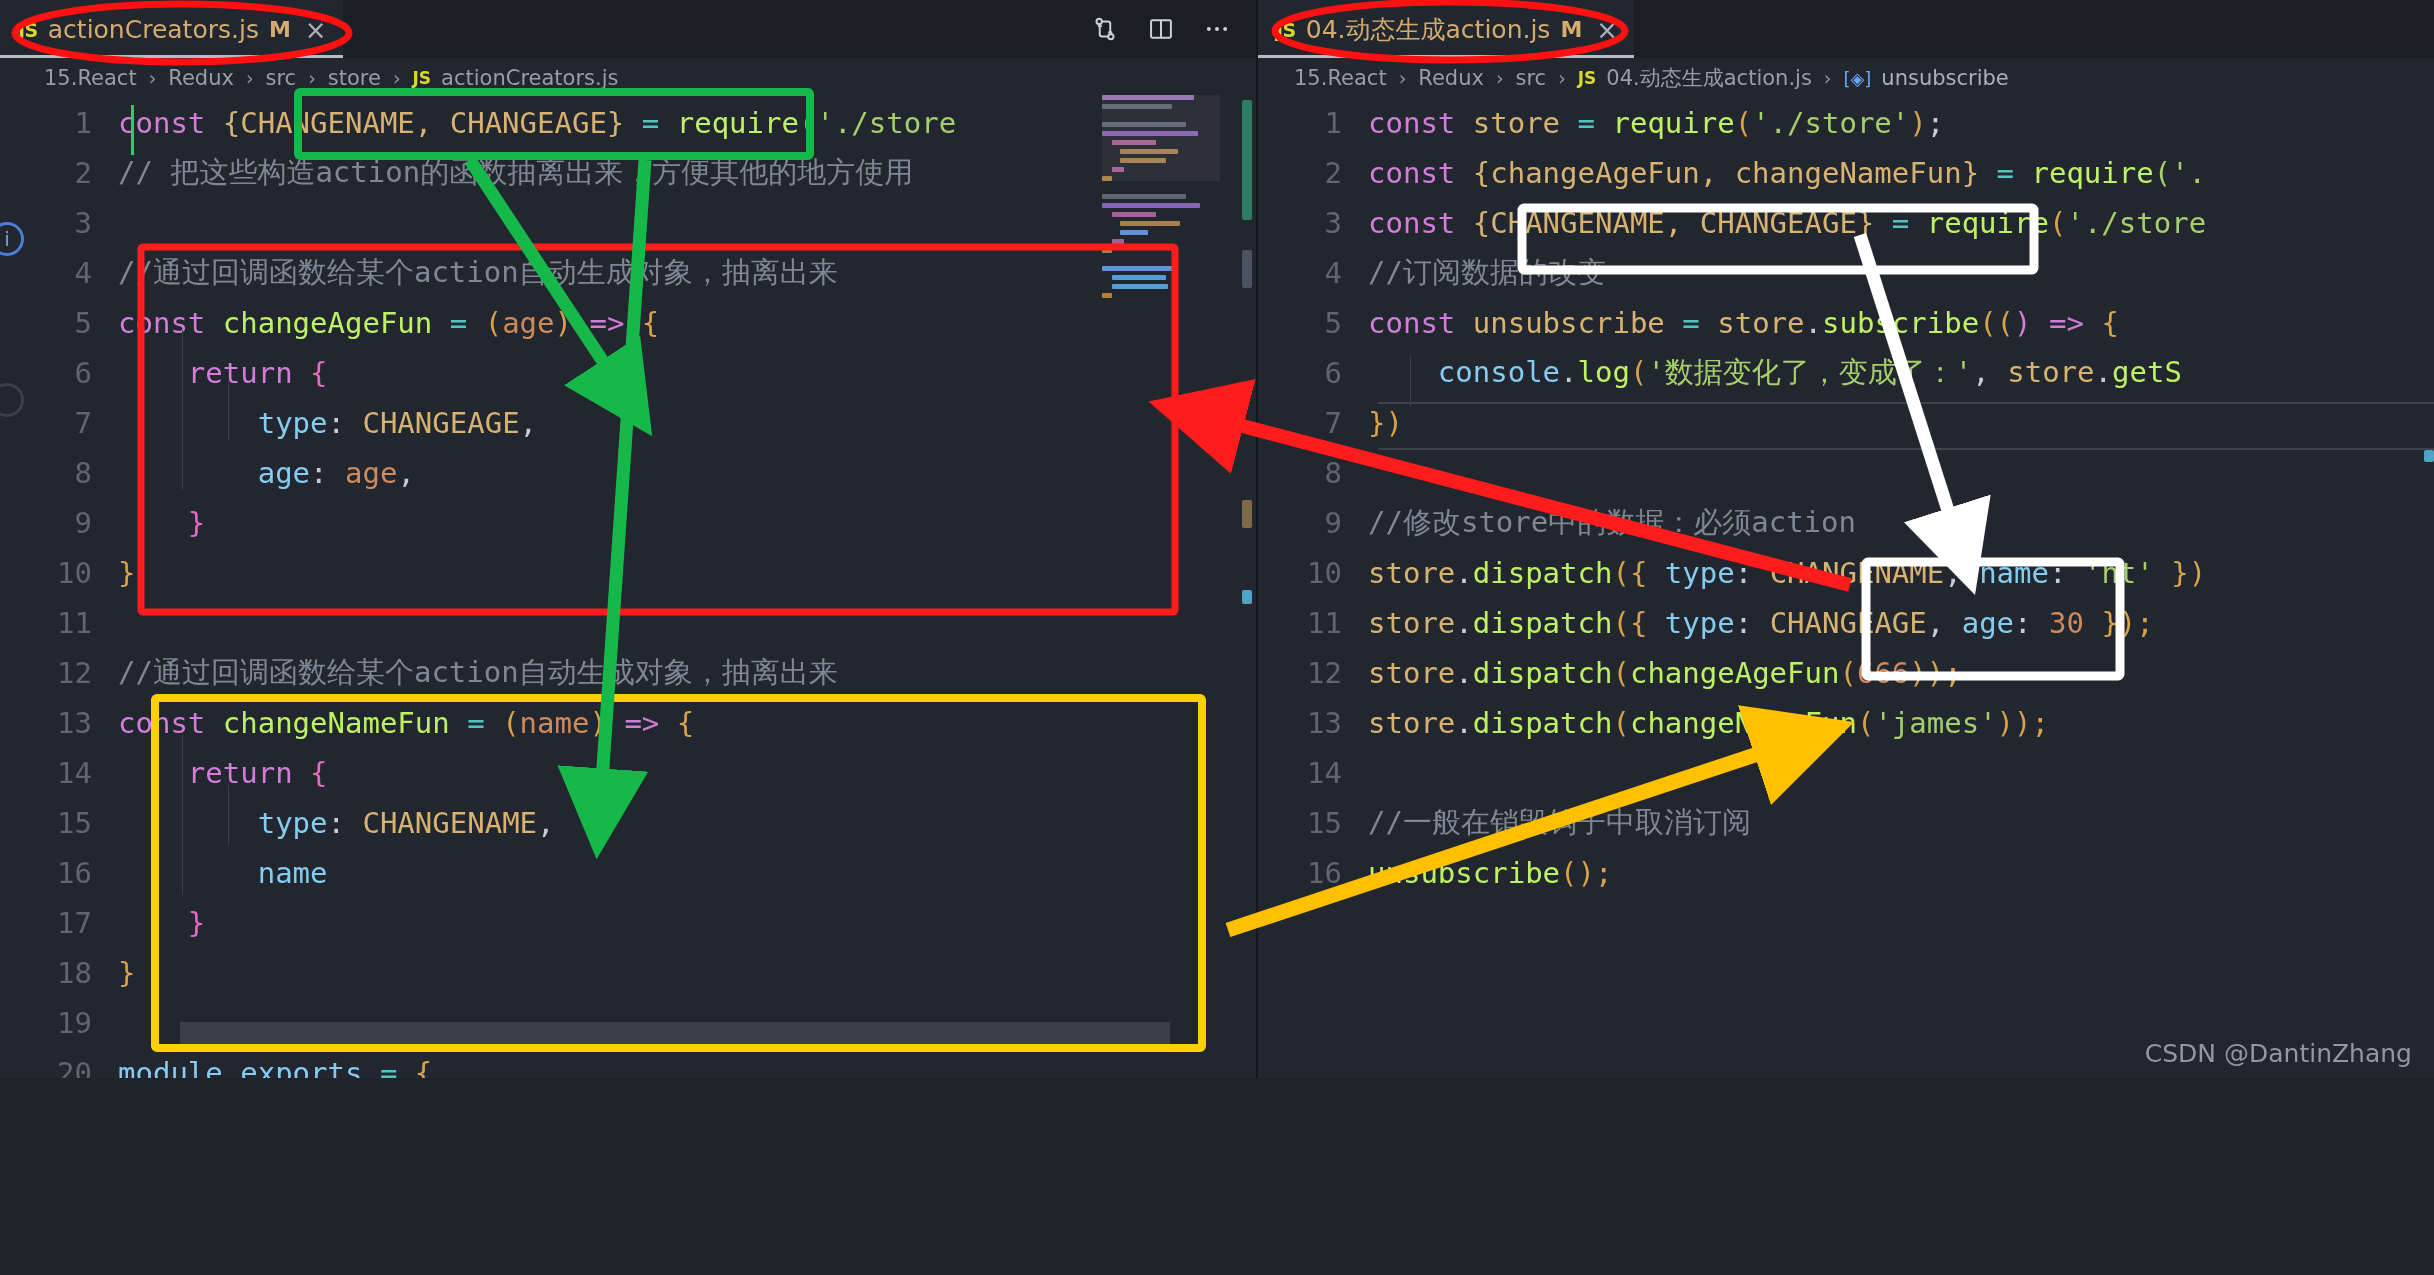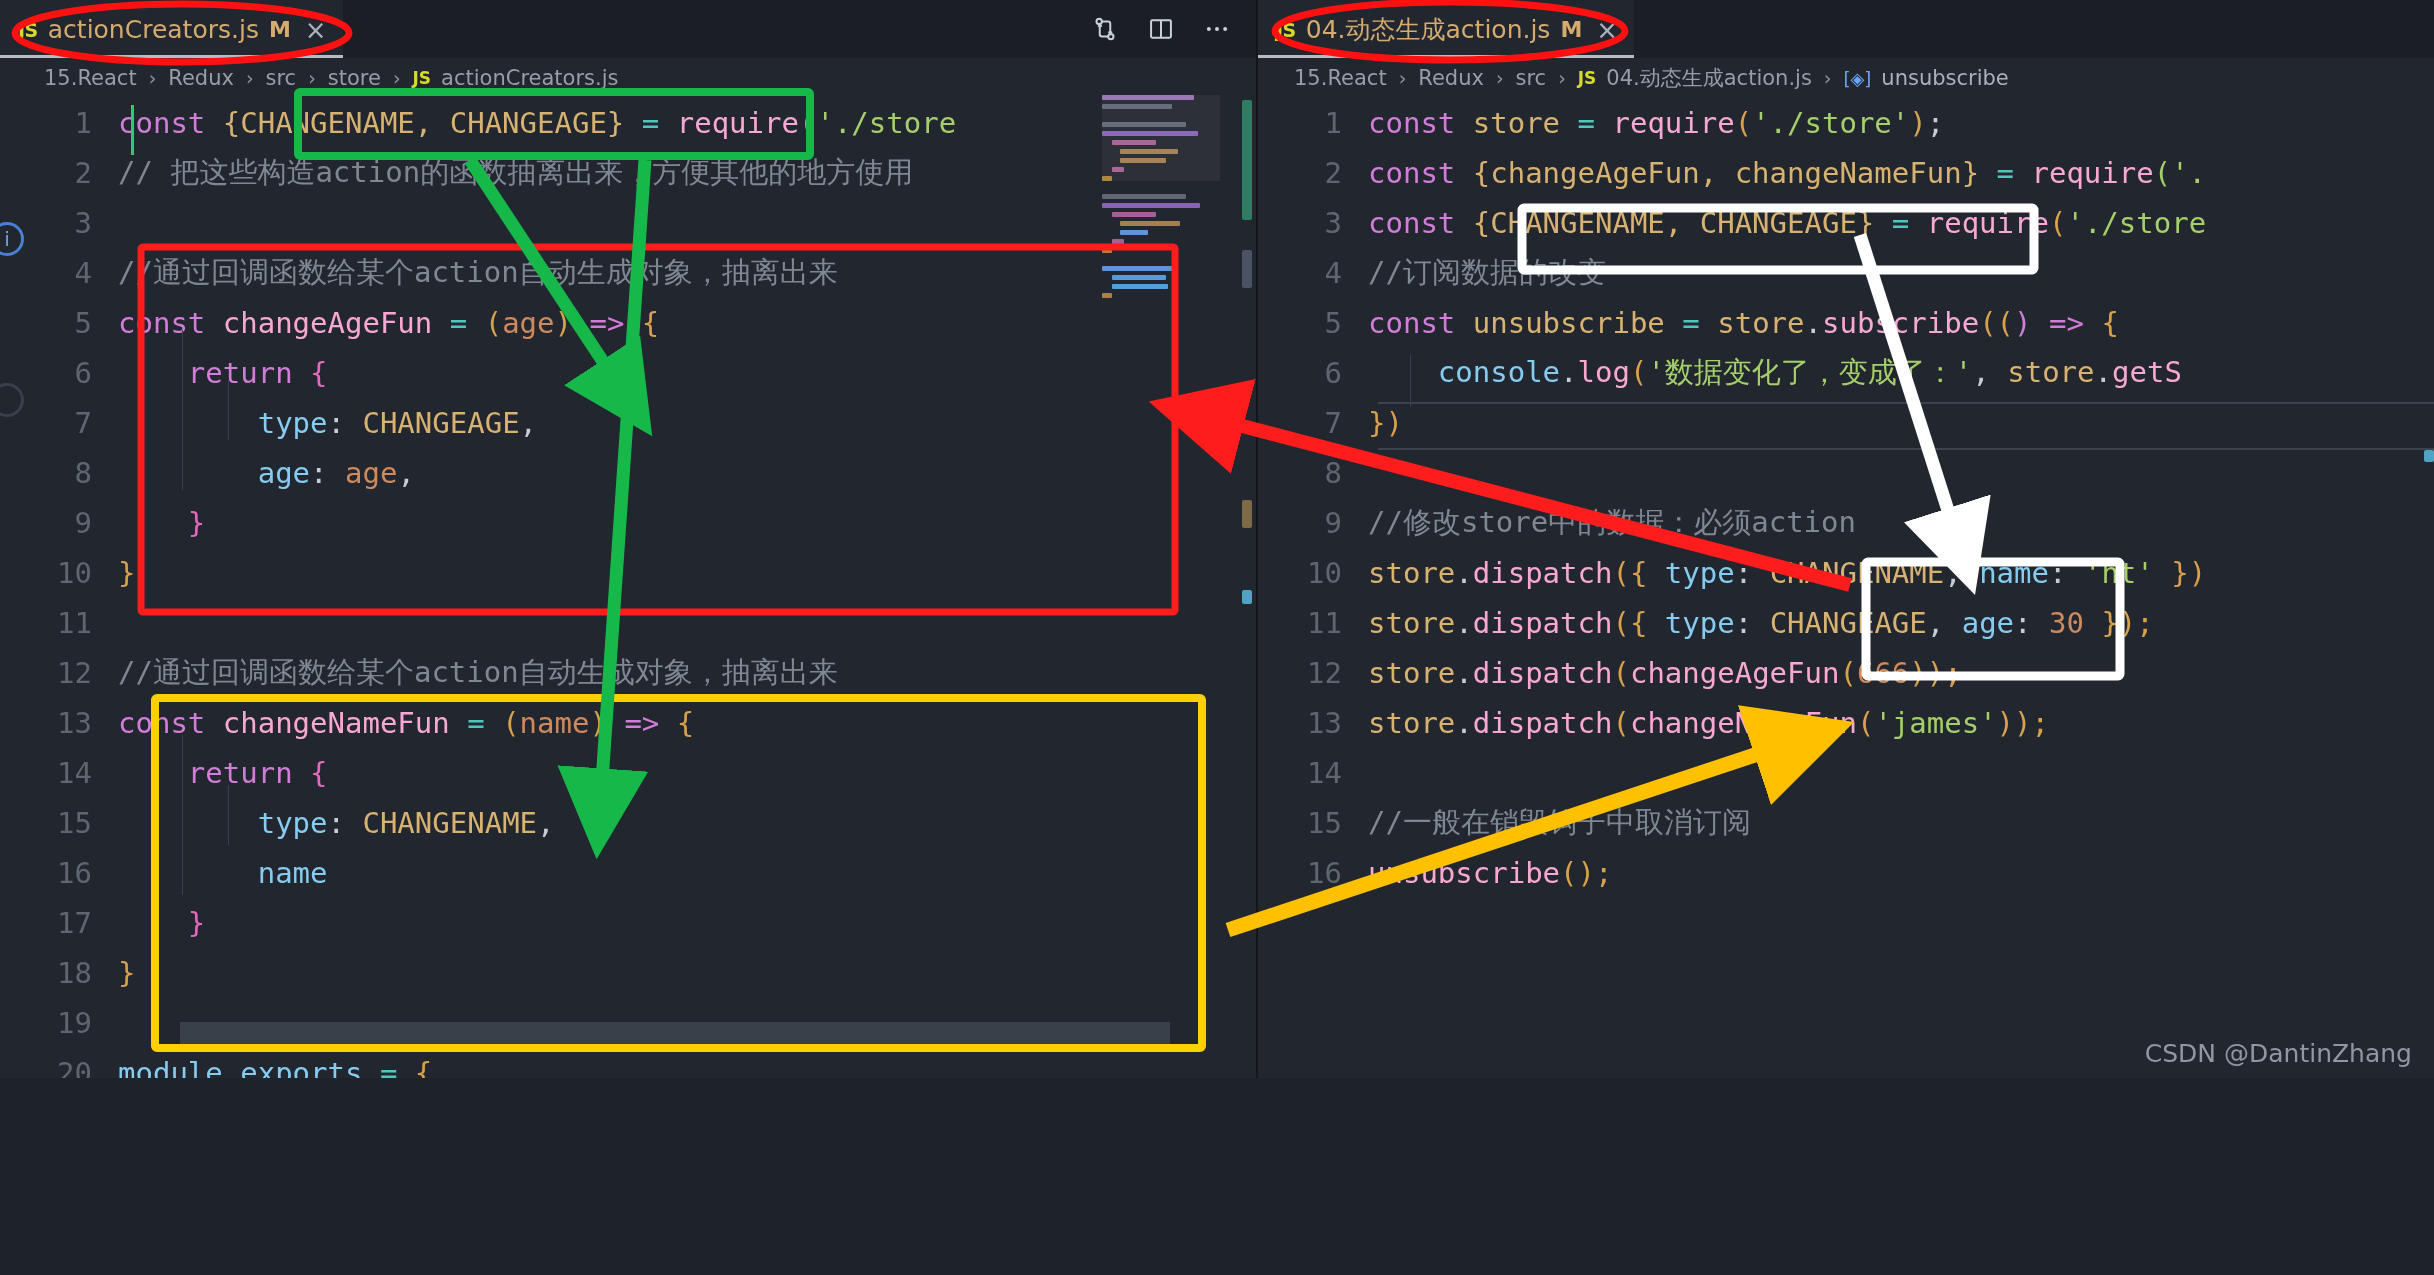--- a/index.html
+++ b/index.html
@@ -56,21 +56,21 @@
     color:#5e6672; font-size: 29px;
     font-family: "DejaVu Sans Mono", "Liberation Mono", monospace;
   }
   #pane-right .ln { width: 110px; min-width:110px; }
   .code {
     font-family: "DejaVu Sans Mono", "Liberation Mono", monospace;
     font-size: 29px; color:#c8ccd4; letter-spacing: 0px;
   }
   .kw   { color:#d37ddb; }        
   .kw2  { color:#e668c0; }
-  .fn   { color:#f9a8d4; }        
+  .fn   { color:#bef264; }        
   .var  { color:#d8b271; }        
   .str  { color:#a4cf6a; }        
   .cmt  { color:#7e8894; }        
   .op   { color:#4fc6c0; }        
   .pun  { color:#d9a14a; }        
   .prop { color:#86cbf0; }
   .num  { color:#cf8a5c; }
   .plain{ color:#c8ccd4; }
 
   

